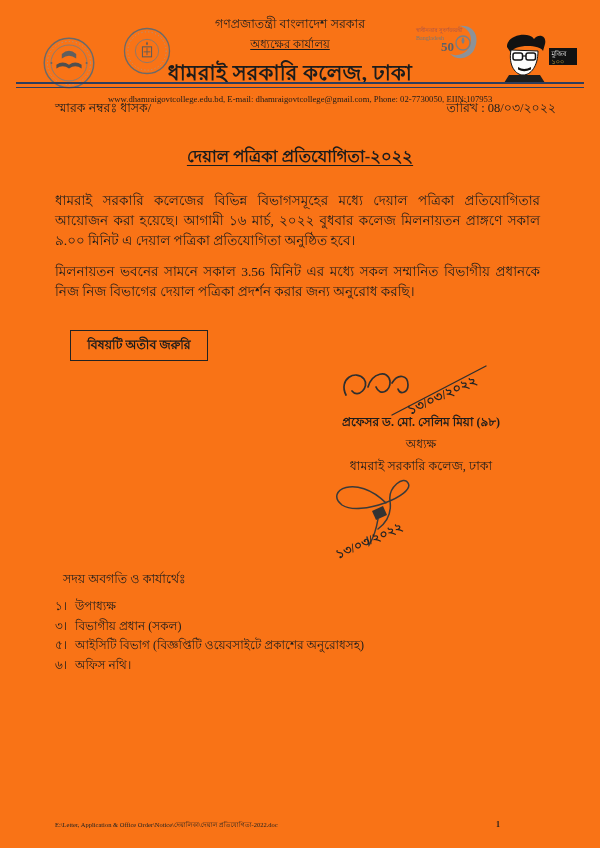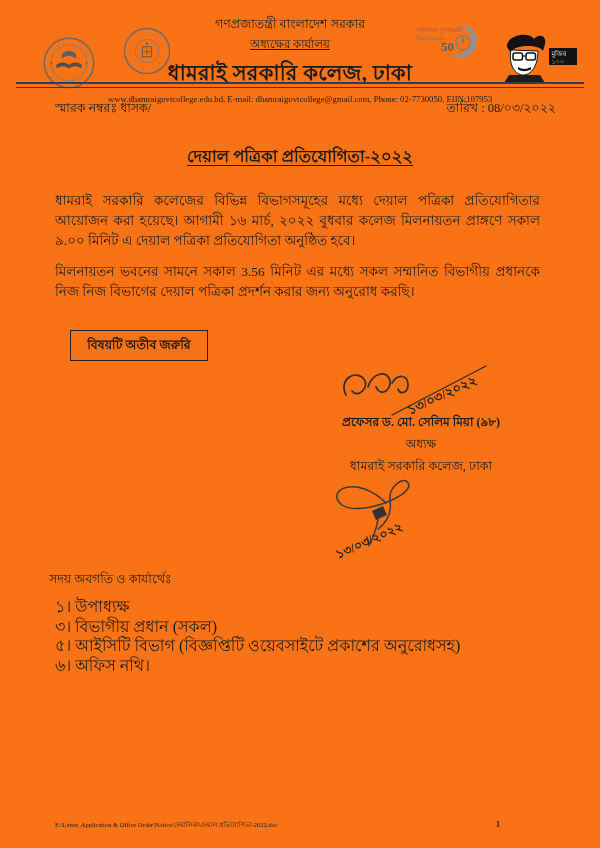--- a/index.html
+++ b/index.html
@@ -41,22 +41,22 @@
     font-size:12.5px; font-weight:600;
   }
   
   .sig1 { position:absolute; left:328px; top:359px; width:168px; height:60px; }
   .signatory { position:absolute; left:320px; top:413px; width:202px; text-align:center; }
   .s-name { font-size:12px; font-weight:bold; }
   .s-desg { font-size:12px; margin-top:2px; }
   .s-inst { font-size:12.5px; margin-top:2px; }
   .sig2 { position:absolute; left:316px; top:473px; width:138px; height:90px; }
   
-  .dist-head { position:absolute; left:49px; top:570px; font-size:12.5px; }
-  .dist-list { position:absolute; left:55px; top:597px; list-style:none; font-size:16px; line-height:19.5px; }
+  .dist-head { position:absolute; left:63px; top:570px; font-size:12.5px; }
+  .dist-list { position:absolute; left:55px; top:597px; list-style:none; font-size:12px; line-height:19.5px; }
   .dist-item .no { display:inline-block; min-width:20px; }
   
   .footer {
     position:absolute; left:55px; right:100px; top:820px;
     display:flex; justify-content:space-between; align-items:flex-start;
   }
   .f-path { font-size:6.5px; color:#222; }
   .f-page { font-size:8px; font-weight:bold; }
   svg text { font-family:"Liberation Serif", serif; }
 </style>

